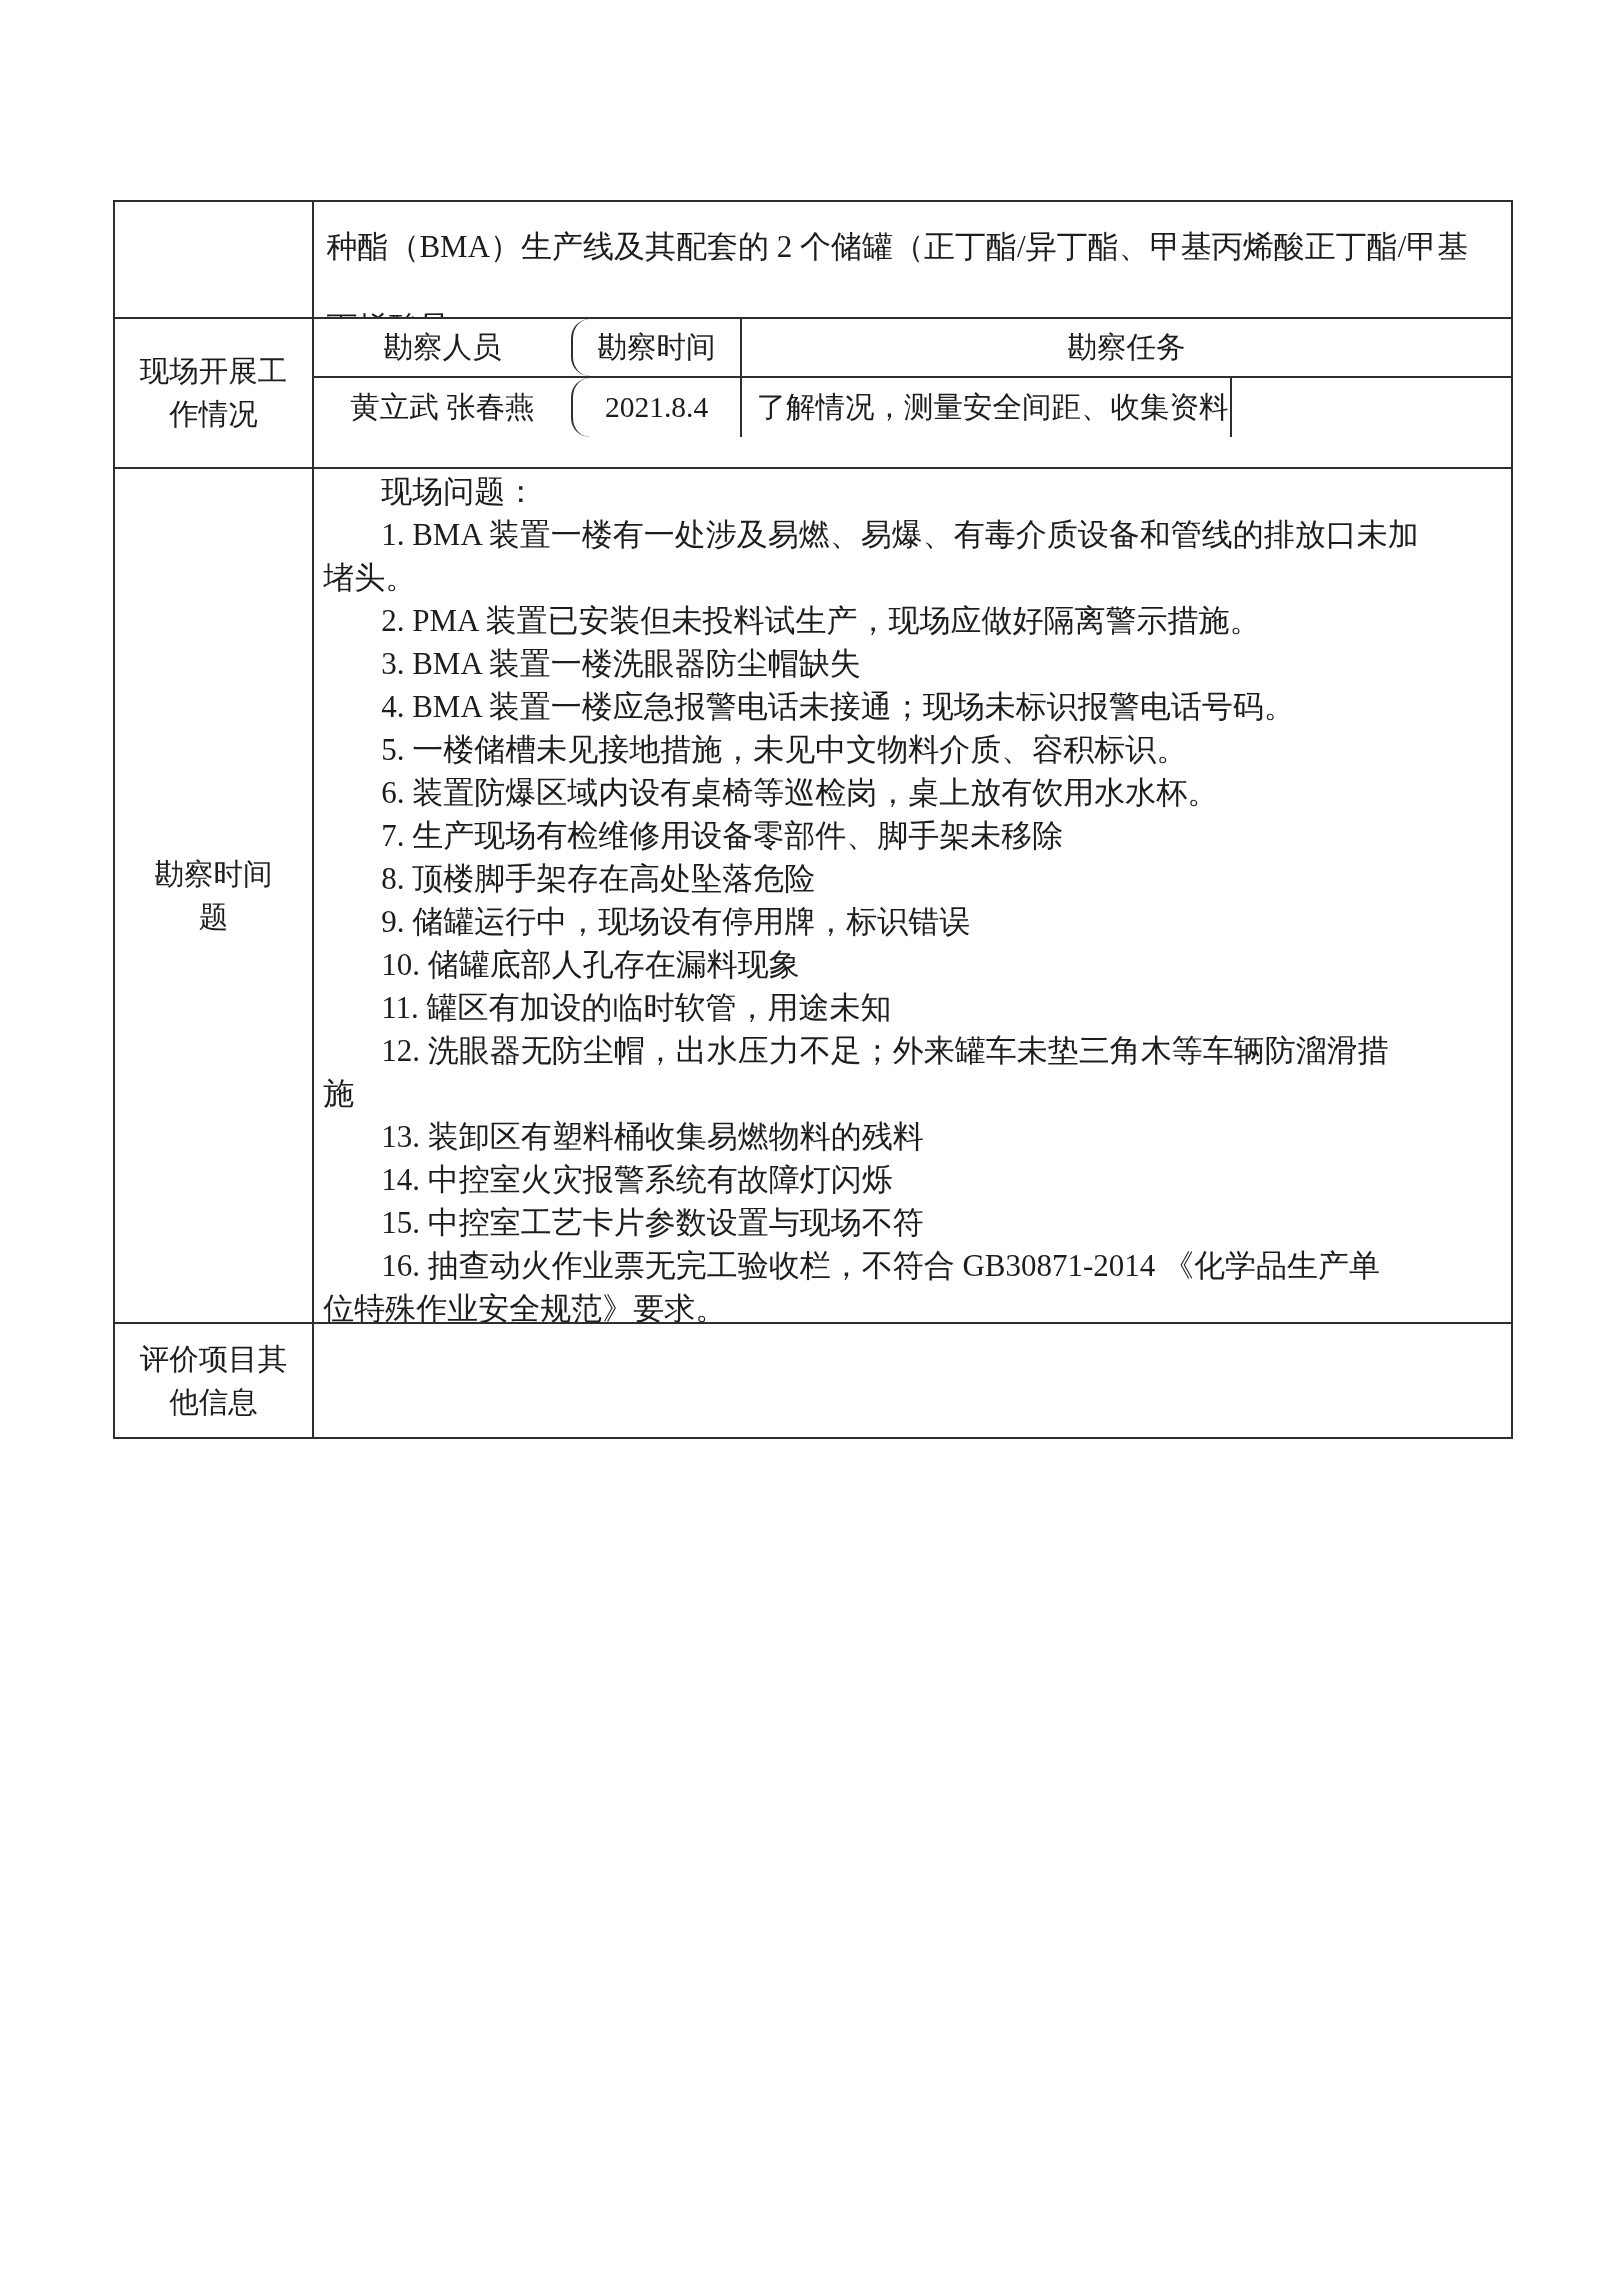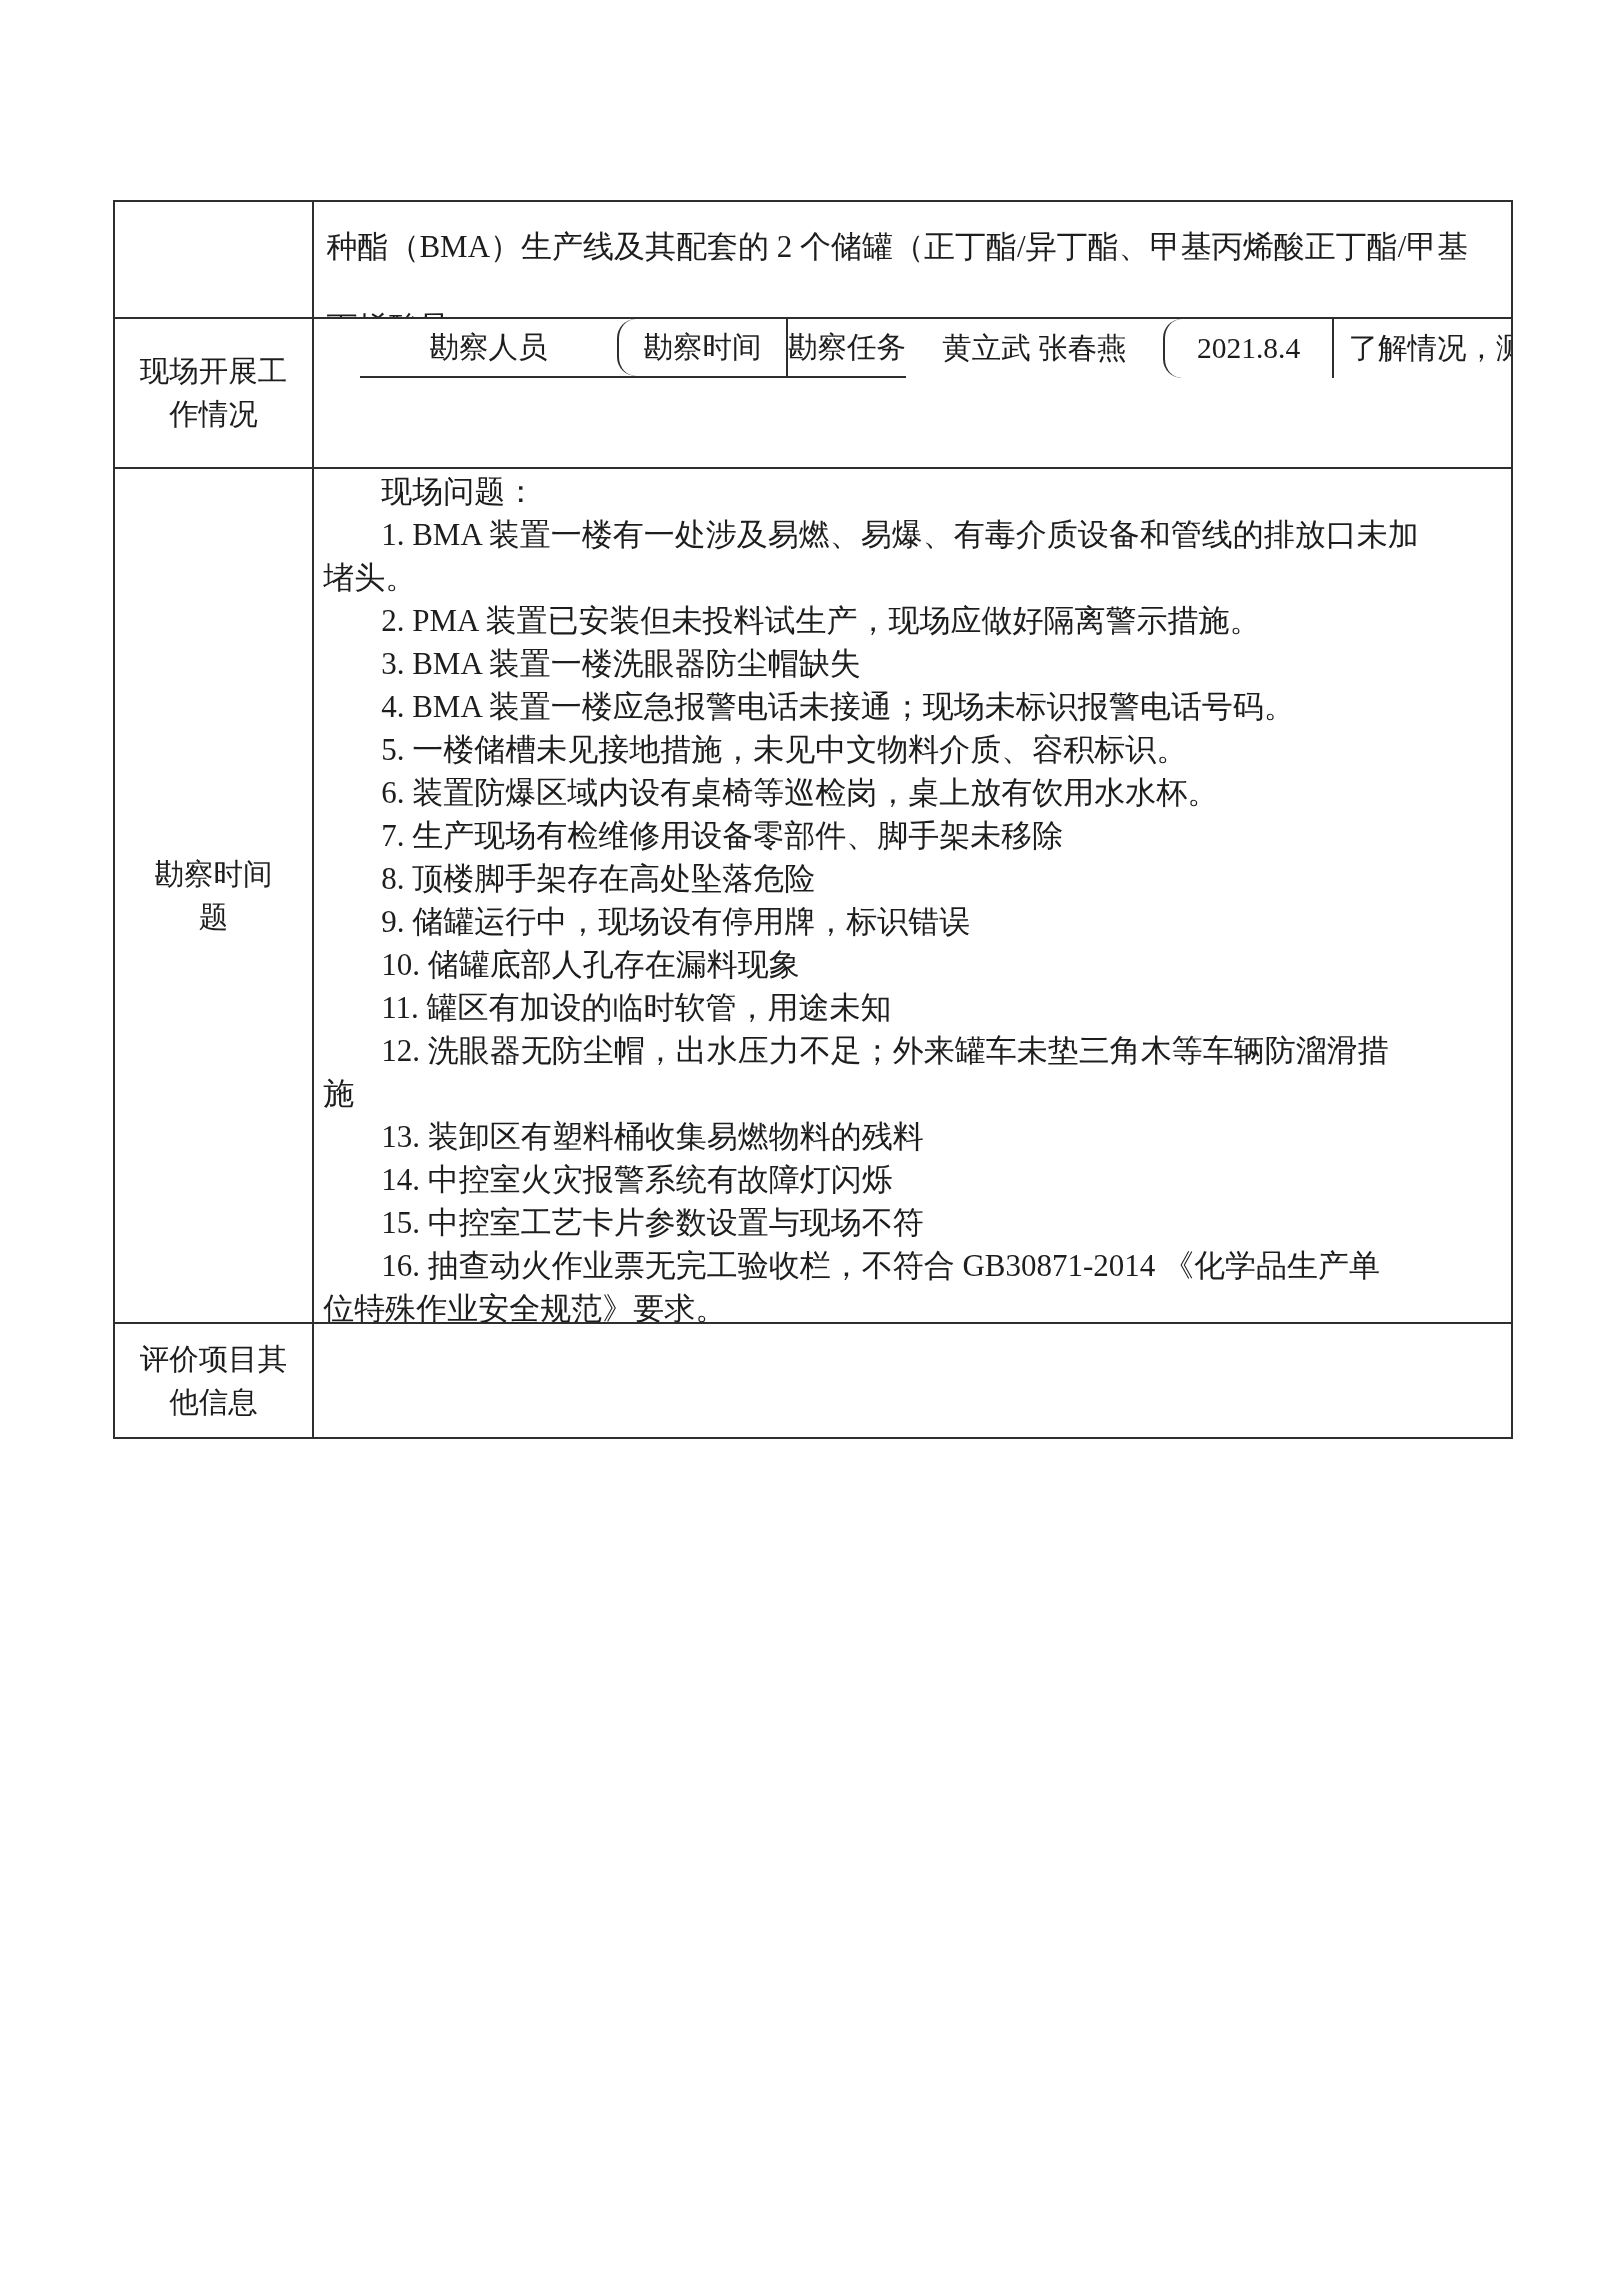--- a/index.html
+++ b/index.html
@@ -68,21 +68,21 @@
   .cont-text {
     margin: 0;
     padding: 3.9px 11.8px 0 12.4px;
     font-size: 31px;
     line-height: 81px;
     white-space: pre-line;
     word-break: break-all;
   }
 
   
-  .sub-table { display: flex; flex-direction: row; height: 100%; margin-left: 46px; }
+  .sub-table { display: flex; flex-direction: column; height: 100%; }
   .sub-row { display: flex; flex-direction: row; height: 59px; box-sizing: border-box; }
   .sub-row.header { border-bottom: 2px solid #2e2e2e; }
   .sub-cell {
     box-sizing: border-box;
     display: flex;
     align-items: center;
     justify-content: center;
     font-size: 29.5px;
     overflow: hidden;
     white-space: nowrap;

